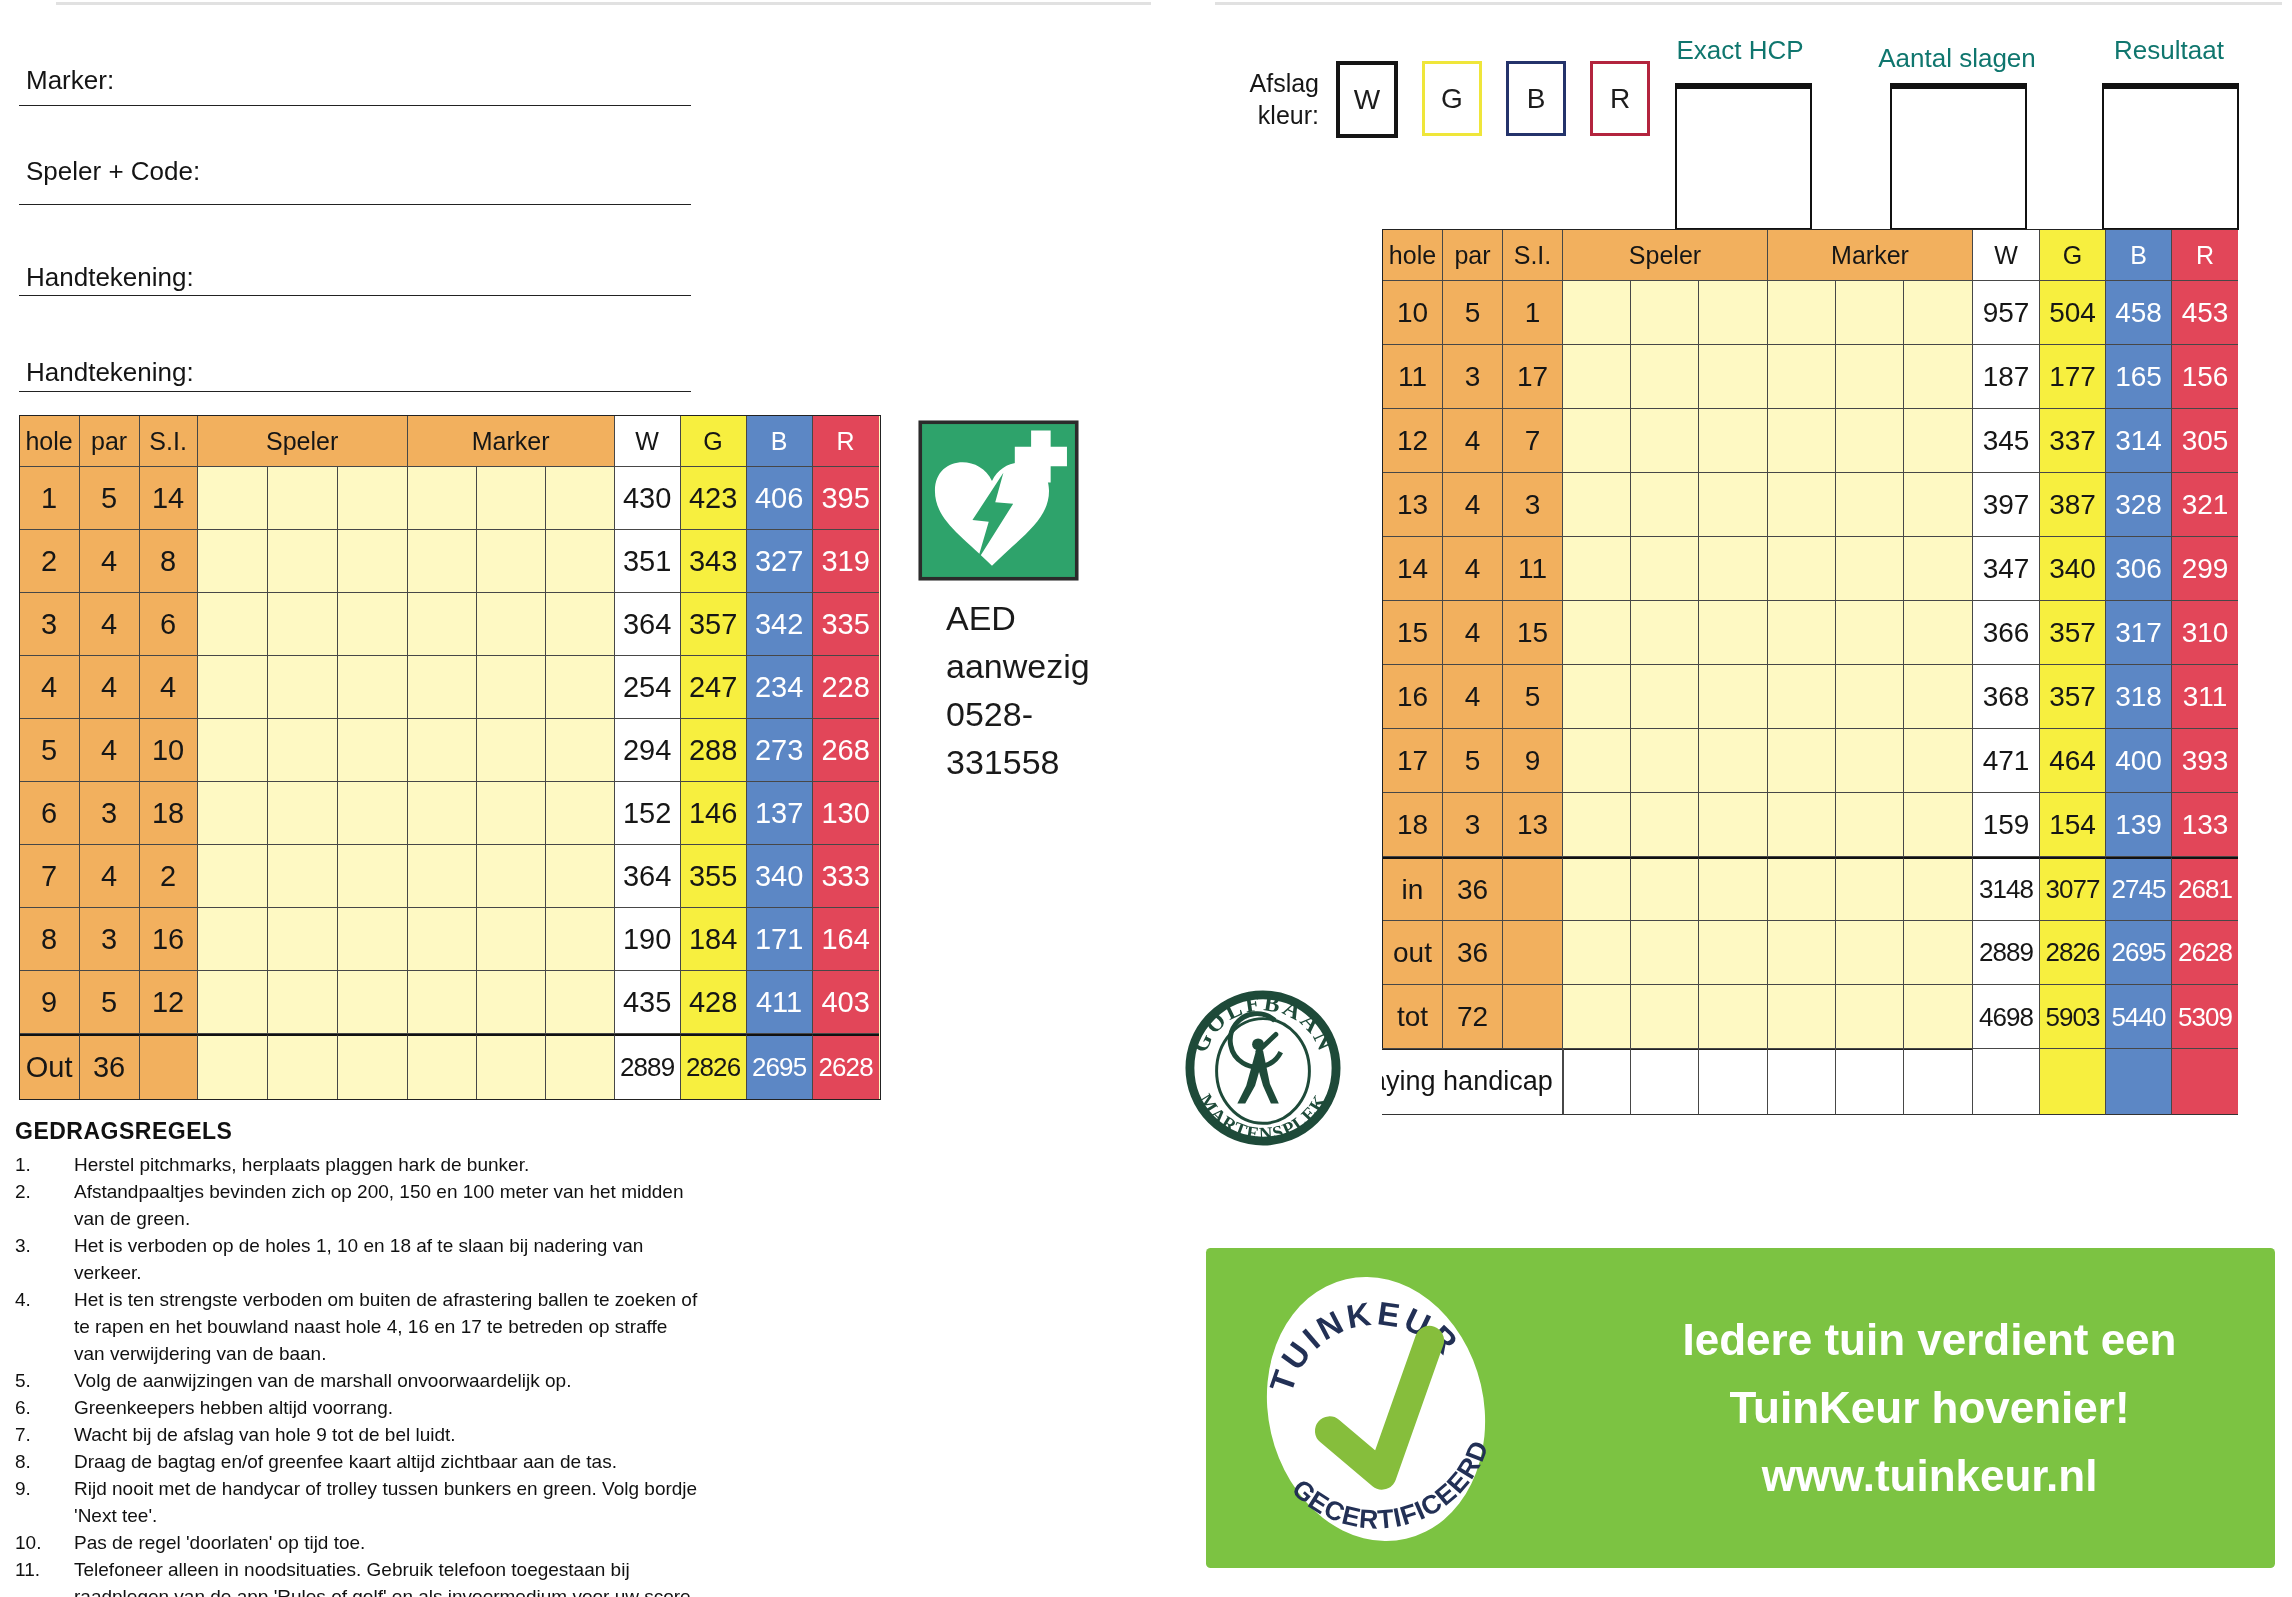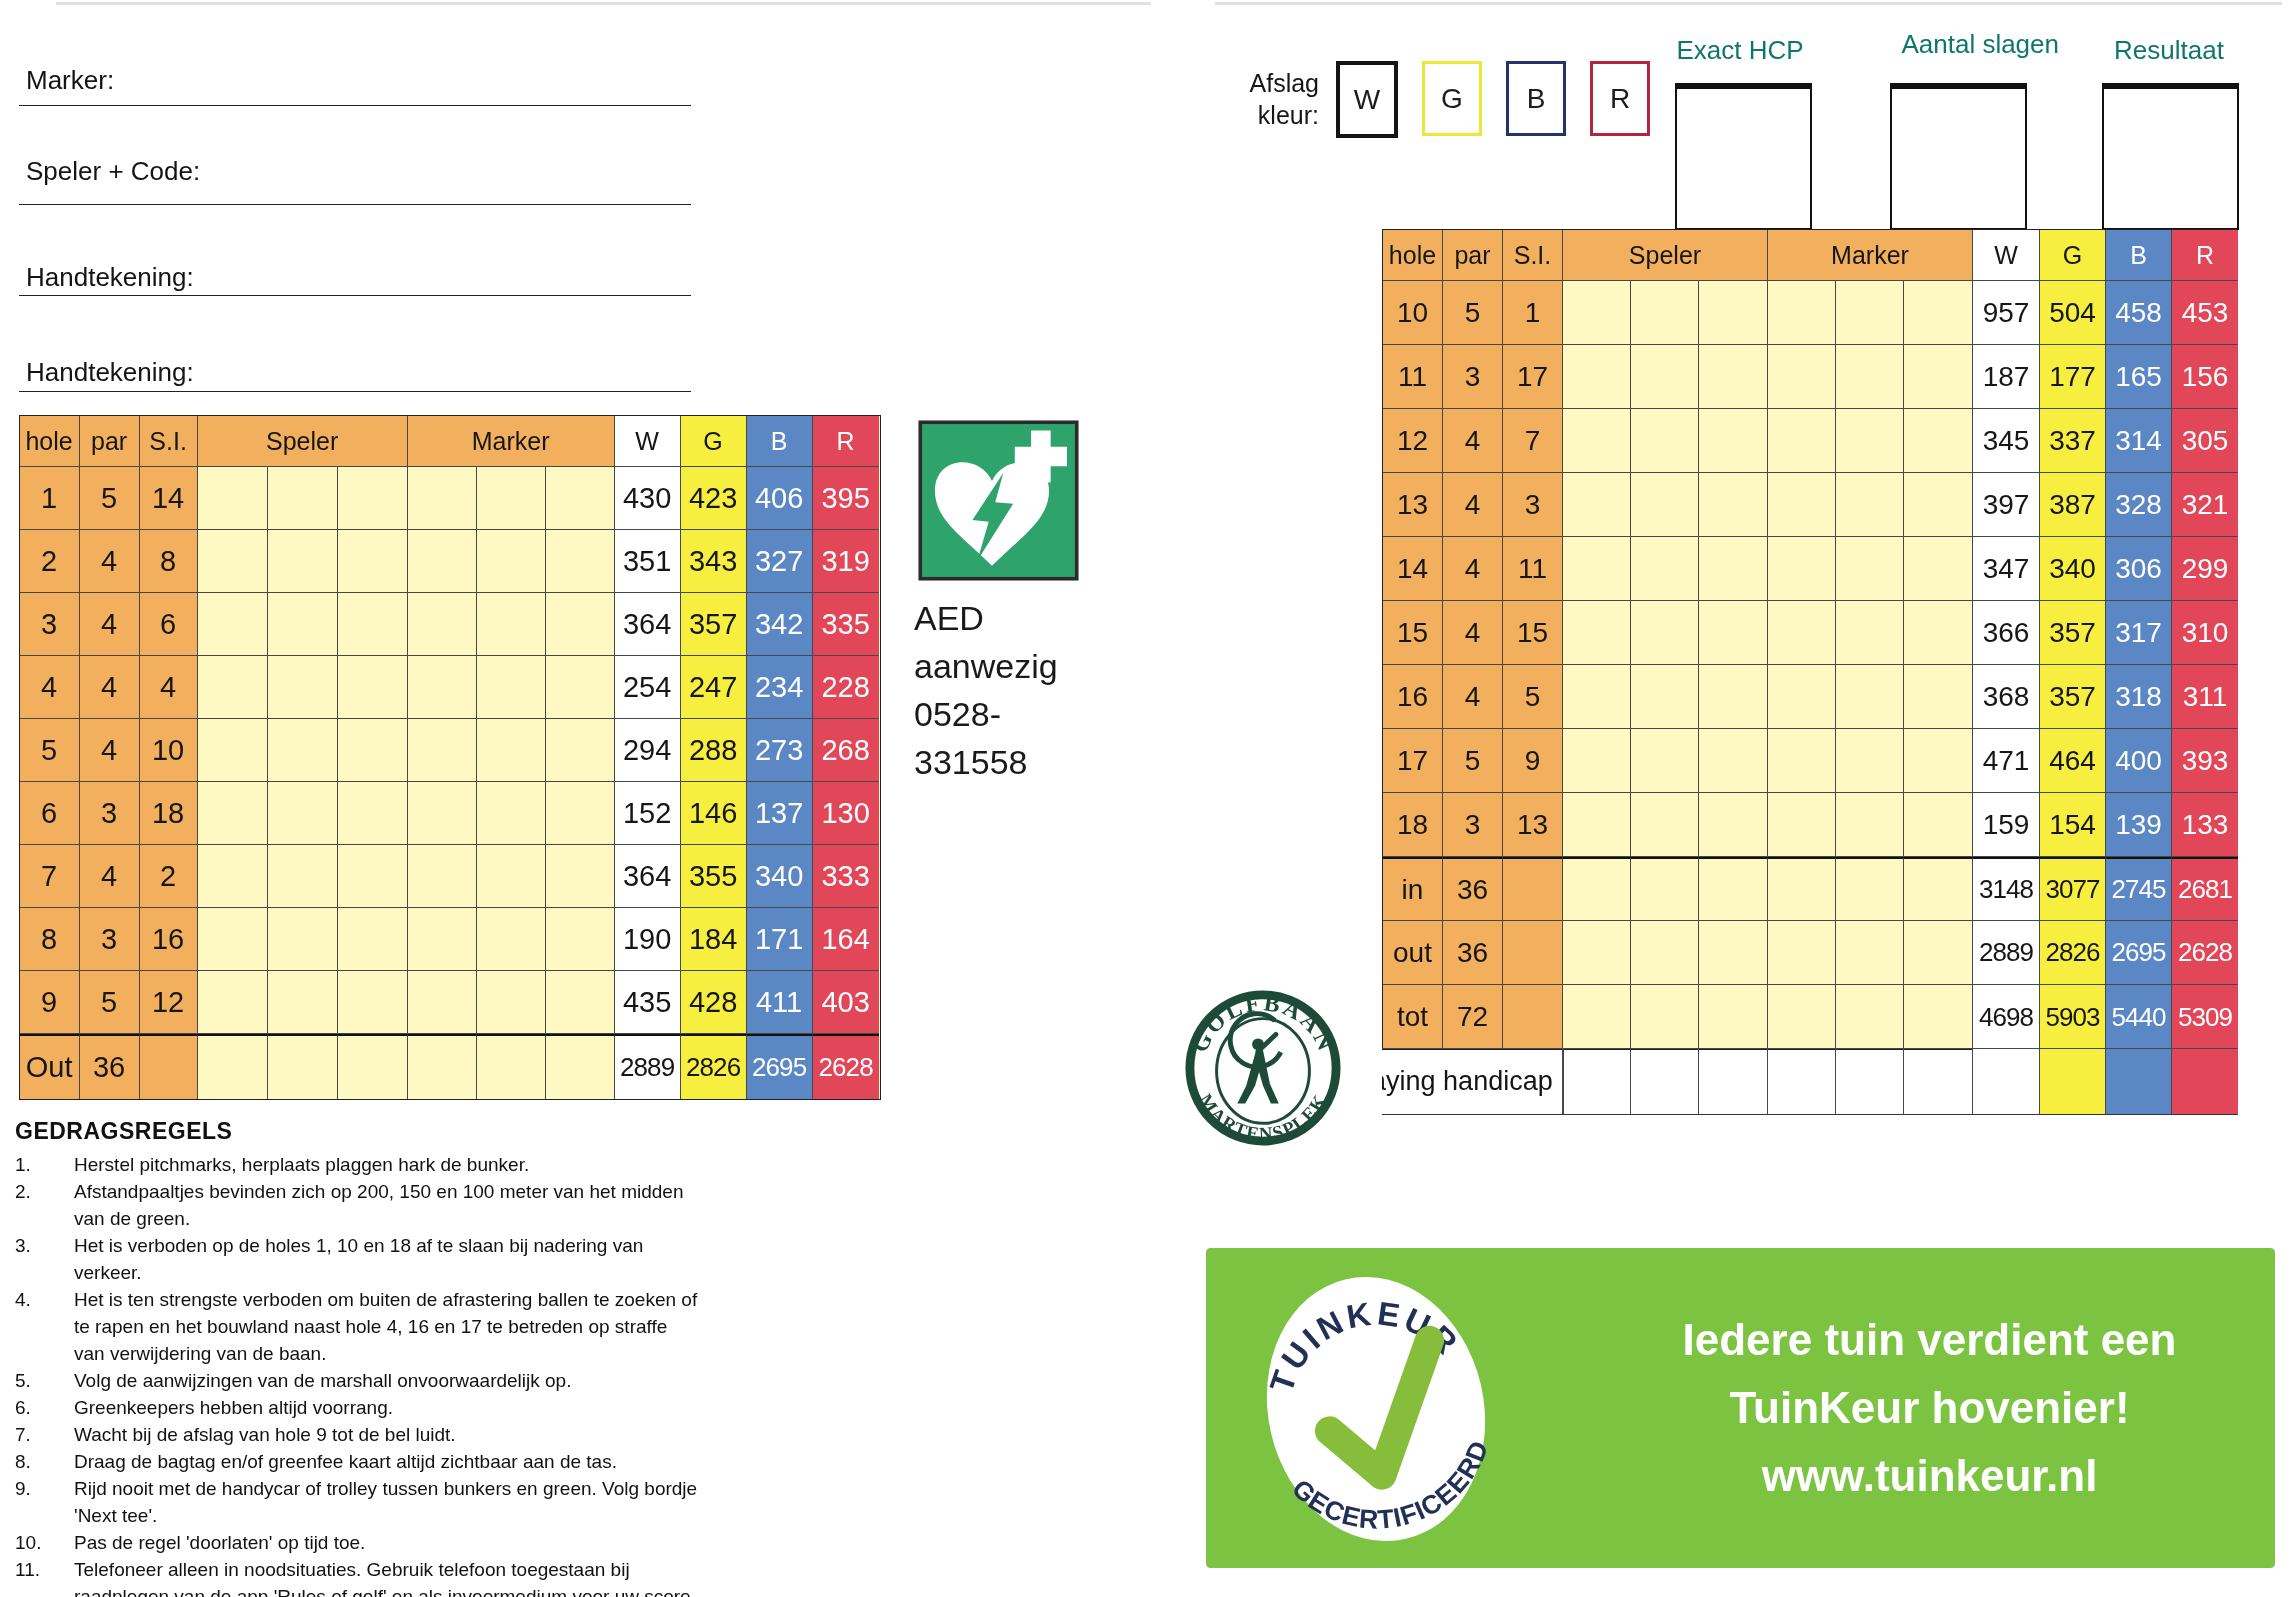--- a/index.html
+++ b/index.html
@@ -264,21 +264,21 @@
     </div>
 
   <div class="aed-icon" style="left:914px;top:419px;">
     <svg width="169" height="163" viewBox="0 0 100 100">
       <rect x="2" y="2" width="96" height="96" fill="#2EA36B" stroke="#2b2b2b" stroke-width="2.2"></rect>
       <path d="M70,7 h12 v10 h10 v12 h-10 v10 h-12 v-10 h-10 v-12 h10 z" fill="#ffffff"></path>
       <path d="M46,38 C38,21 11,23 11,44 C11,62 28,72 46,90 C64,72 81,62 81,44 C81,23 54,21 46,38 Z" fill="#ffffff"></path>
       <path d="M53,33 L34,62 L44,63 L37,87 L59,52 L48,51 Z" fill="#2EA36B"></path>
     </svg>
   </div>
-  <div class="aed-text" style="left:914px;top:594px;">
+  <div class="aed-text" style="left:946px;top:594px;">
     <div>AED</div>
     <div>aanwezig</div>
     <div>0528-</div>
     <div>331558</div>
   </div>
 
   <div class="rules" style="left:15px;top:1118px;">
     <div class="rules-title">GEDRAGSREGELS</div>
     <div id="rules-list">
         <div class="rule-item">
@@ -339,21 +339,21 @@
     </div>
   <div class="tee-box" style="left:1506px;top:61px;border:3.7px solid #24336B;">
       <span>B</span>
     </div>
   <div class="tee-box" style="left:1590px;top:61px;border:3.7px solid #B3243E;">
       <span>R</span>
     </div>
 
   <div class="entry-label" style="left:1638px;top:35px;">Exact HCP</div>
   <div class="entry-box" style="left:1675px;top:83px;"></div>
-  <div class="entry-label" style="left:1855px;top:29px;text-align:right;">Aantal slagen</div>
+  <div class="entry-label" style="left:1855px;top:43px;">Aantal slagen</div>
   <div class="entry-box" style="left:1890px;top:83px;"></div>
   <div class="entry-label" style="left:2067px;top:35px;">Resultaat</div>
   <div class="entry-box" style="left:2102px;top:83px;"></div>
 
   <div id="right-table" class="score-table rt" style="left:1382px;top:229px;width:853px;">
       <div class="trow header" style="height: 51px; grid-template-columns: 60px 60px 60px 68px 68px 69px 68px 68px 69px 67px 66px 66px 66px;">
         <div class="cell orange hcell">hole</div>
         <div class="cell orange hcell">par</div>
         <div class="cell orange hcell">S.I.</div>
         <div class="cell orange hcell" style="grid-column: span 3;">Speler</div>

